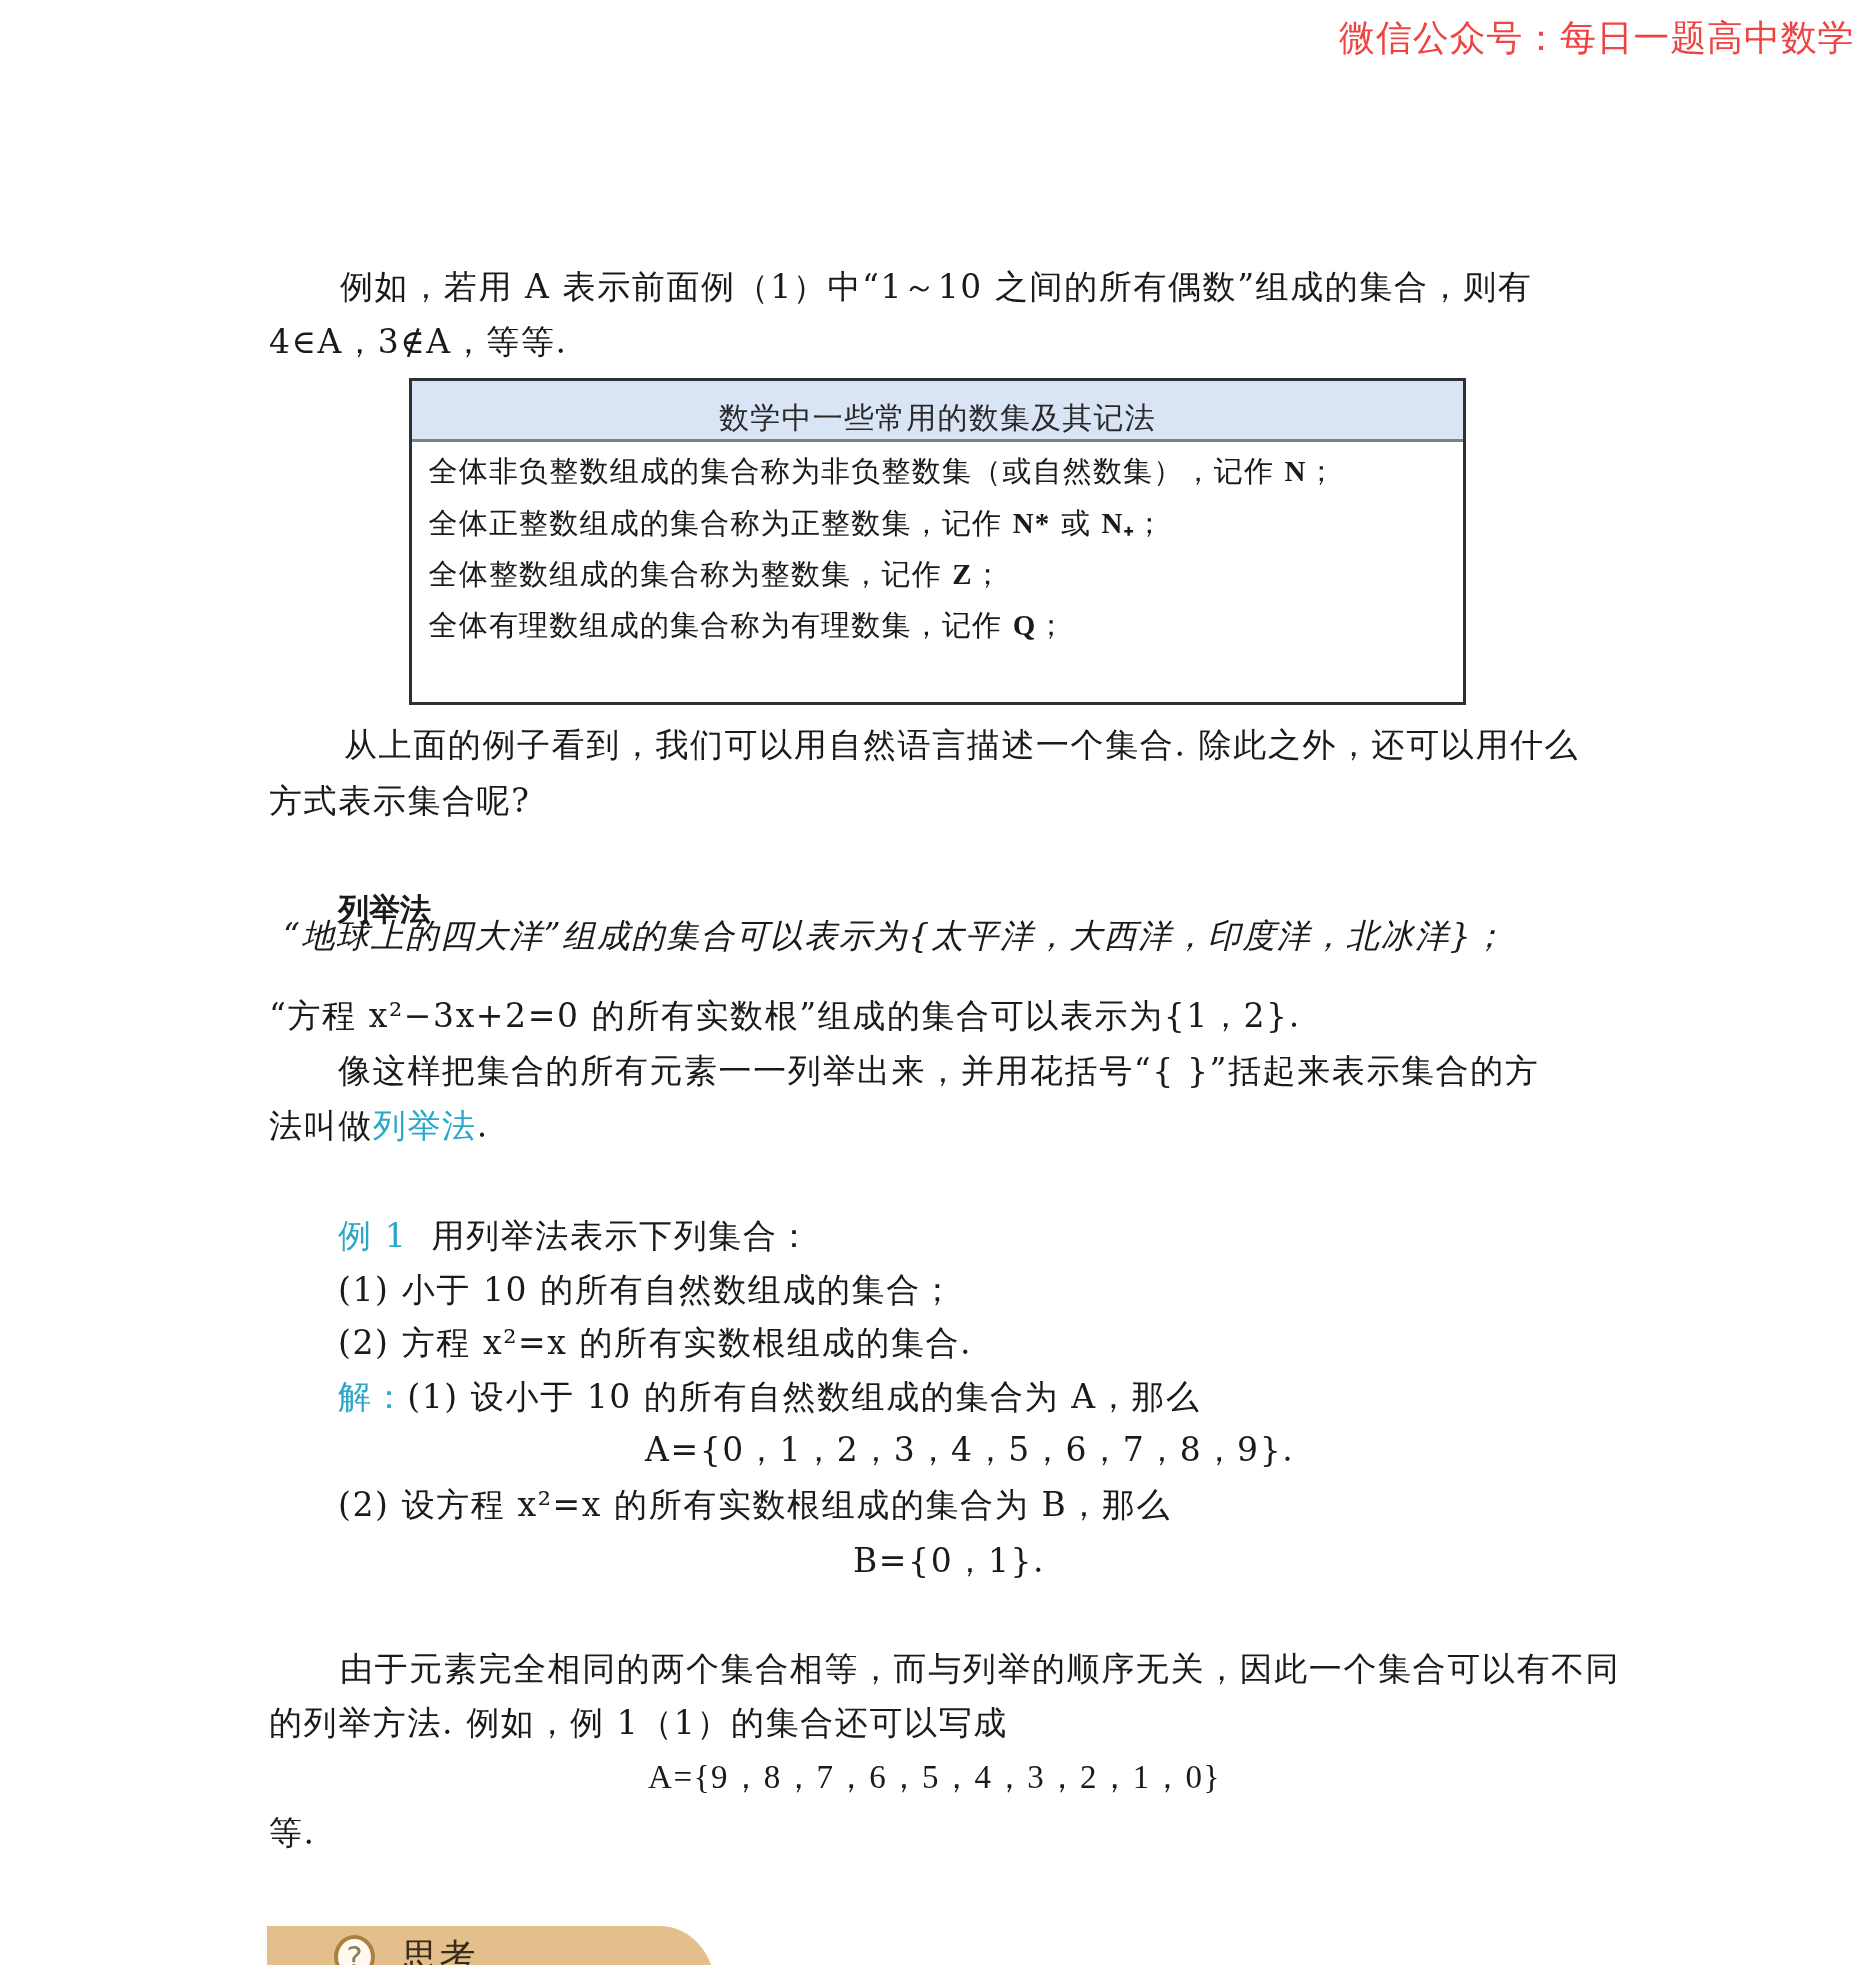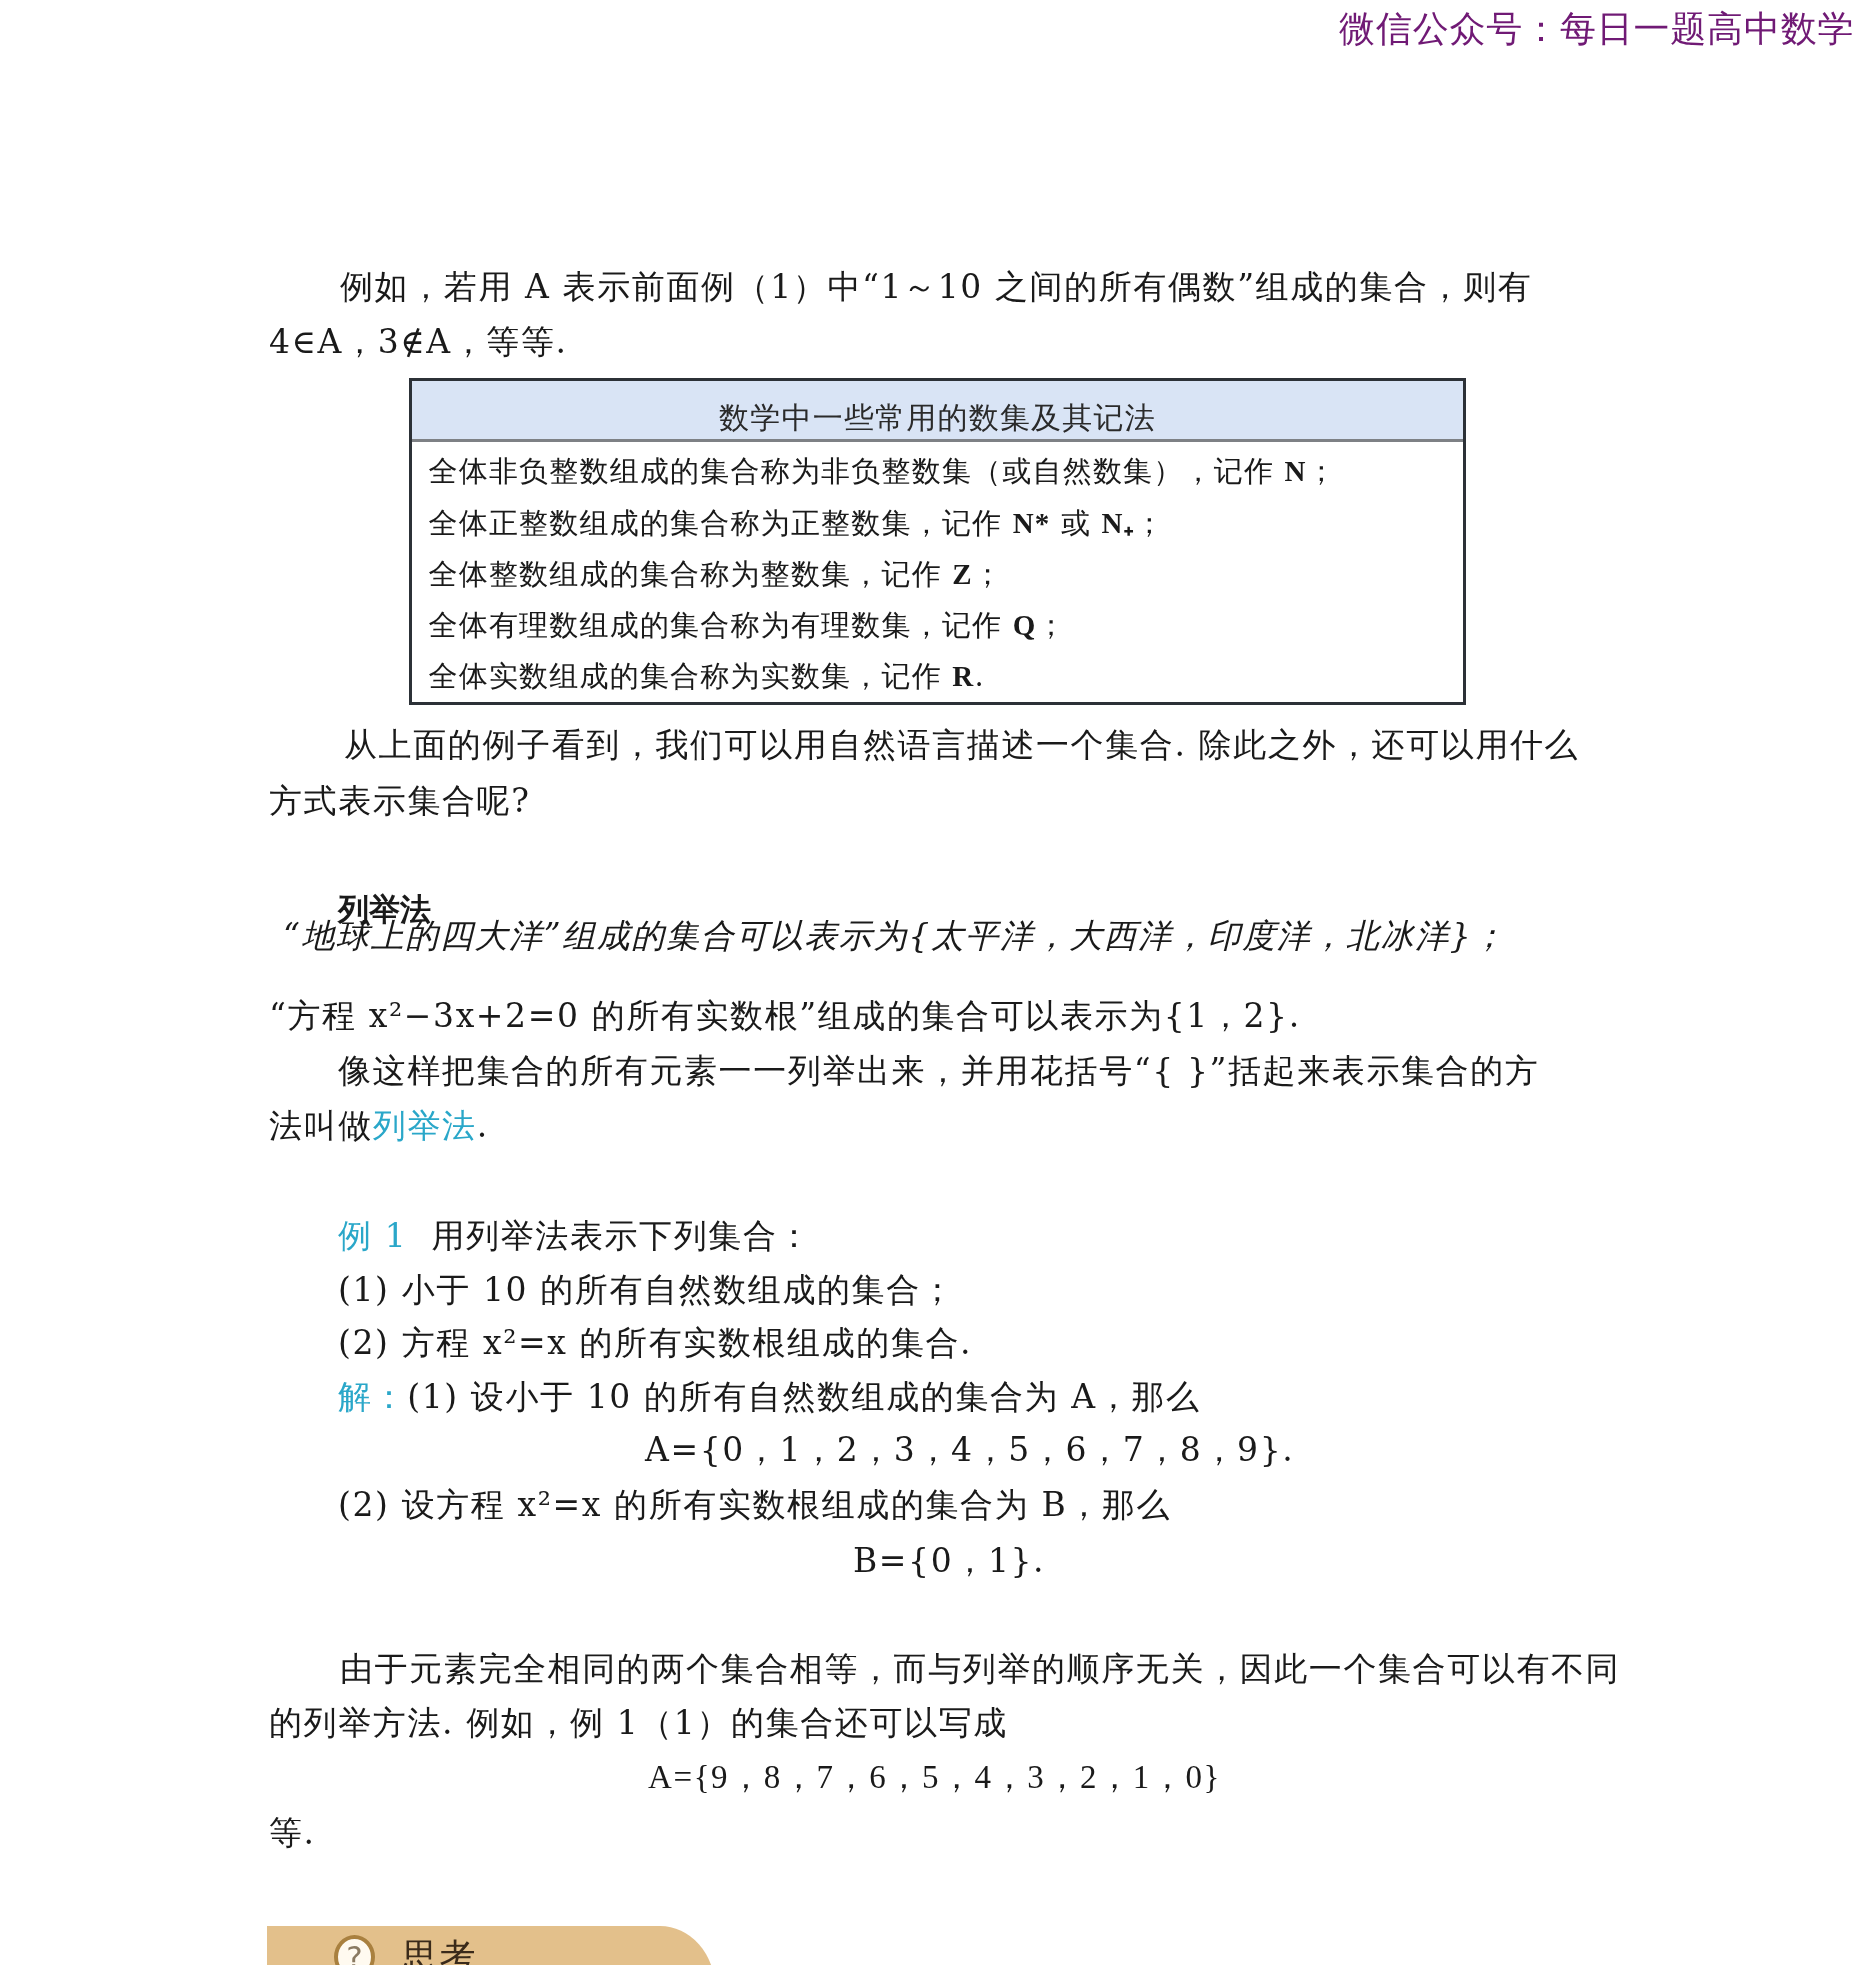--- a/index.html
+++ b/index.html
@@ -3,21 +3,21 @@
 <meta charset="utf-8">
 <style>
   html, body { margin: 0; padding: 0; }
   body {
     width: 1870px; height: 2647px; background: #ffffff; position: relative; overflow: hidden;
     font-family: "DejaVu Serif", "Liberation Serif", serif; color: #1a1a1a;
   }
   .abs { position: absolute; white-space: nowrap; }
   .txt { font-size: 33px; line-height: 39px; letter-spacing: 1.6px; text-align: right; }
   .accent { color: #2aa7c9; }
-  .watermark { color: #701a75; font-size: 36px; right: 15.7px; top: 5px; letter-spacing: 0.8px; }
+  .watermark { color: #ef4444; font-size: 36px; right: 15.7px; top: 14px; letter-spacing: 0.8px; }
   .box { left: 409px; top: 378px; width: 1057px; height: 327px; border: 3.5px solid #2c3137; box-sizing: border-box; background: #ffffff; }
   .box-head { position: absolute; left: 0; top: 0; right: 0; height: 58px; background: #d9e4f5; border-bottom: 3.1px solid #7e8185; display: flex; align-items: flex-end; justify-content: center; }
   .box-title { font-size: 30px; letter-spacing: 1.2px; color: #2a2a2a; }
   .box-row { position: absolute; left: 16.5px; font-size: 29px; line-height: 35px; letter-spacing: 1.2px; white-space: nowrap; }
   .bold { font-weight: bold; font-style: normal; font-family: "Liberation Serif", serif; }
   .heading { font-family: "DejaVu Sans", "Liberation Sans", sans-serif; font-weight: bold; font-size: 31px; }
   .think { left: 267px; top: 1926px; width: 1346px; height: 229px; }
   .think-tab { position: absolute; left: 0; top: 0; width: 448px; height: 62px; background: #e3c08b; border-top-right-radius: 55px 62px; }
   .q-icon { position: absolute; left: 67px; top: 8.6px; width: 41px; height: 44px; border-radius: 50%; background: #fffaf0; border: 4.7px solid #a9803f; box-sizing: border-box; display: flex; align-items: center; justify-content: center; font-family: "DejaVu Sans", sans-serif; font-size: 31px; color: #8a7a62; }
   .think-title { position: absolute; left: 134px; top: 7px; font-family: "DejaVu Sans", sans-serif; font-size: 36px; color: #3a2a1a; letter-spacing: 2.4px; }
@@ -38,23 +38,20 @@
     <span>全体非负整数组成的集合称为非负整数集（或自然数集），记作 </span><span class="bold">N</span><span>；</span>
   </div>
   <div class="box-row" style="top:125px;">
     <span>全体正整数组成的集合称为正整数集，记作 </span><span class="bold">N*</span><span> 或 </span><span class="bold">N₊</span><span>；</span>
   </div>
   <div class="box-row" style="top:227px;">
     <span>全体有理数组成的集合称为有理数集，记作 </span><span class="bold">Q</span><span>；</span>
   </div>
   <div class="box-row" style="top:176px;">
     <span>全体整数组成的集合称为整数集，记作 </span><span class="bold">Z</span><span>；</span>
-  </div>
-  <div class="box-row" style="top:278px;">
-    <span>全体实数组成的集合称为实数集，记作 </span><span class="bold">R</span><span>.</span>
   </div>
 </div>
 
 <div class="abs txt" style="left:344px; top:725px;">从上面的例子看到，我们可以用自然语言描述一个集合. 除此之外，还可以用什么</div>
 <div class="abs txt" style="left:269px; top:781px;">方式表示集合呢?</div>
 
 <div class="abs heading" style="left:338px; top:889px;">列举法</div>
 <div class="abs txt" style="left:283px; top:916px;font-style:italic;">“地球上的四大洋”组成的集合可以表示为{太平洋，大西洋，印度洋，北冰洋}；</div>
 <div class="abs txt" style="left:269px; top:996px;">“方程 x²−3x+2=0 的所有实数根”组成的集合可以表示为{1，2}.</div>
 <div class="abs txt" style="left:338px; top:1051px;">像这样把集合的所有元素一一列举出来，并用花括号“{  }”括起来表示集合的方</div>

